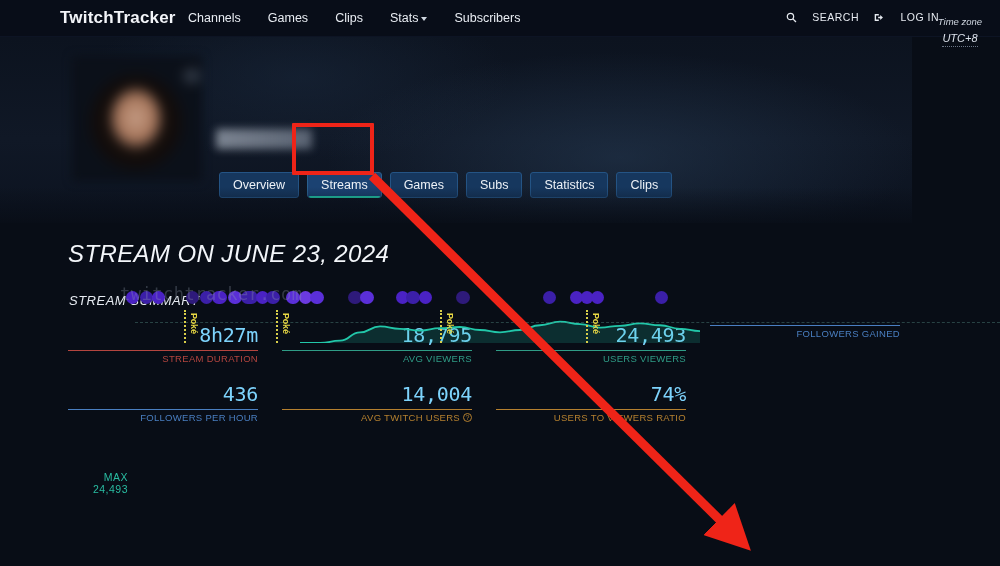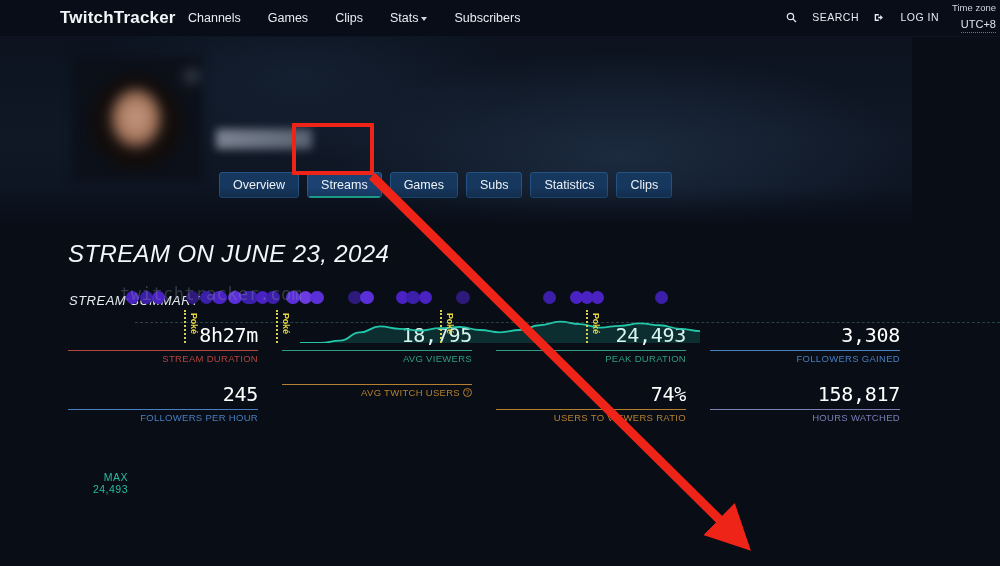--- a/index.html
+++ b/index.html
@@ -33,21 +33,21 @@
   }
   .navright { position: absolute; right: 0; top: 0; height: 37px; }
   .nr-item {
     position: absolute; top: 11px;
     font-size: 10.5px; color: #e6eaf0; letter-spacing: .5px; white-space: nowrap;
     display: flex; align-items: flex-end; gap: 15px;
   }
   #search-btn { right: 141px; }
   #login-btn { right: 61px; }
   .tz {
-    position: absolute; right: 4px; top: 2px; width: 72px; text-align: right;
+    position: absolute; right: 4px; top: 16px; width: 72px; text-align: center; font-style: italic;
   }
   .tz-label { font-size: 9.5px; color: #cfd6e0; line-height: 12px; white-space: nowrap; }
   .tz-value {
     font-size: 11px; color: #dde3ec; line-height: 14px;
     border-bottom: 1px dotted #6b7687; display: inline-block; padding-bottom: 1px;
   }
   .ic { display: inline-block; width: 11px; height: 11px; }
 
   
   .hero {
@@ -103,21 +103,21 @@
   }
   #summary-label { left: 69px; top: 70px; }
 
   
   .stats { position: absolute; left: 68px; top: 100px; width: 862px; }
   .stat-row { display: flex; gap: 24px; }
   .stat {
     width: 190px; position: relative; padding-bottom: 18px;
   }
   .stat-val {
-    text-align: right; font-size: 20px; color: #ffffff;
+    text-align: right; font-size: 20px; color: #7dd3fc;
     font-family: "DejaVu Sans Mono", monospace; line-height: 25px; letter-spacing: -.3px;
   }
   .stat-line { height: 1px; width: 100%; margin-top: 2px; }
   .stat-key {
     text-align: right; font-size: 9.5px; letter-spacing: .3px;
     margin-top: 2px; white-space: nowrap;
     display: flex; justify-content: flex-end; align-items: center; gap: 3px;
   }
   .qmark {
     display: inline-block; width: 9px; height: 9px; border-radius: 50%;
@@ -230,58 +230,51 @@
           <div class="stat-val">18,795</div>
           <div class="stat-line" style="background: rgb(47, 156, 134);"></div>
           <div class="stat-key" style="color: rgb(47, 156, 134);">
               <span>AVG VIEWERS</span>
             </div>
         </div>
         <div class="stat">
           <div class="stat-val">24,493</div>
           <div class="stat-line" style="background: rgb(47, 156, 134);"></div>
           <div class="stat-key" style="color: rgb(47, 156, 134);">
-              <span>PEAK DURATION</span>
-            </div>
-        </div>
-        <div class="stat">
-          <div class="stat-val">3,308</div>
+              <span>USERS VIEWERS</span>
+            </div>
+        </div>
+        <div class="stat">
           <div class="stat-line" style="background: rgb(74, 127, 193);"></div>
           <div class="stat-key" style="color: rgb(74, 127, 193); justify-content: flex-end;">
               <span>FOLLOWERS GAINED</span>
             </div>
         </div>
       </div>
       <div class="stat-row">
         <div class="stat">
-          <div class="stat-val">245</div>
+          <div class="stat-val">436</div>
           <div class="stat-line" style="background: rgb(74, 127, 193);"></div>
           <div class="stat-key" style="color: rgb(74, 127, 193);">
               <span>FOLLOWERS PER HOUR</span>
             </div>
         </div>
         <div class="stat">
+          <div class="stat-val">14,004</div>
           <div class="stat-line" style="background: rgb(181, 128, 47);"></div>
           <div class="stat-key" style="color: rgb(181, 128, 47);">
               <span>AVG TWITCH USERS</span>
               <span class="qmark">?</span>
             </div>
         </div>
         <div class="stat">
           <div class="stat-val">74%</div>
           <div class="stat-line" style="background: rgb(181, 128, 47);"></div>
           <div class="stat-key" style="color: rgb(181, 128, 47);">
               <span>USERS TO VIEWERS RATIO</span>
-            </div>
-        </div>
-        <div class="stat">
-          <div class="stat-val">158,817</div>
-          <div class="stat-line" style="background: rgb(122, 127, 181);"></div>
-          <div class="stat-key" style="color: rgb(122, 127, 181);">
-              <span>HOURS WATCHED</span>
             </div>
         </div>
       </div>
     </div>
 
     <div class="times">
       
       
       
     </div>

